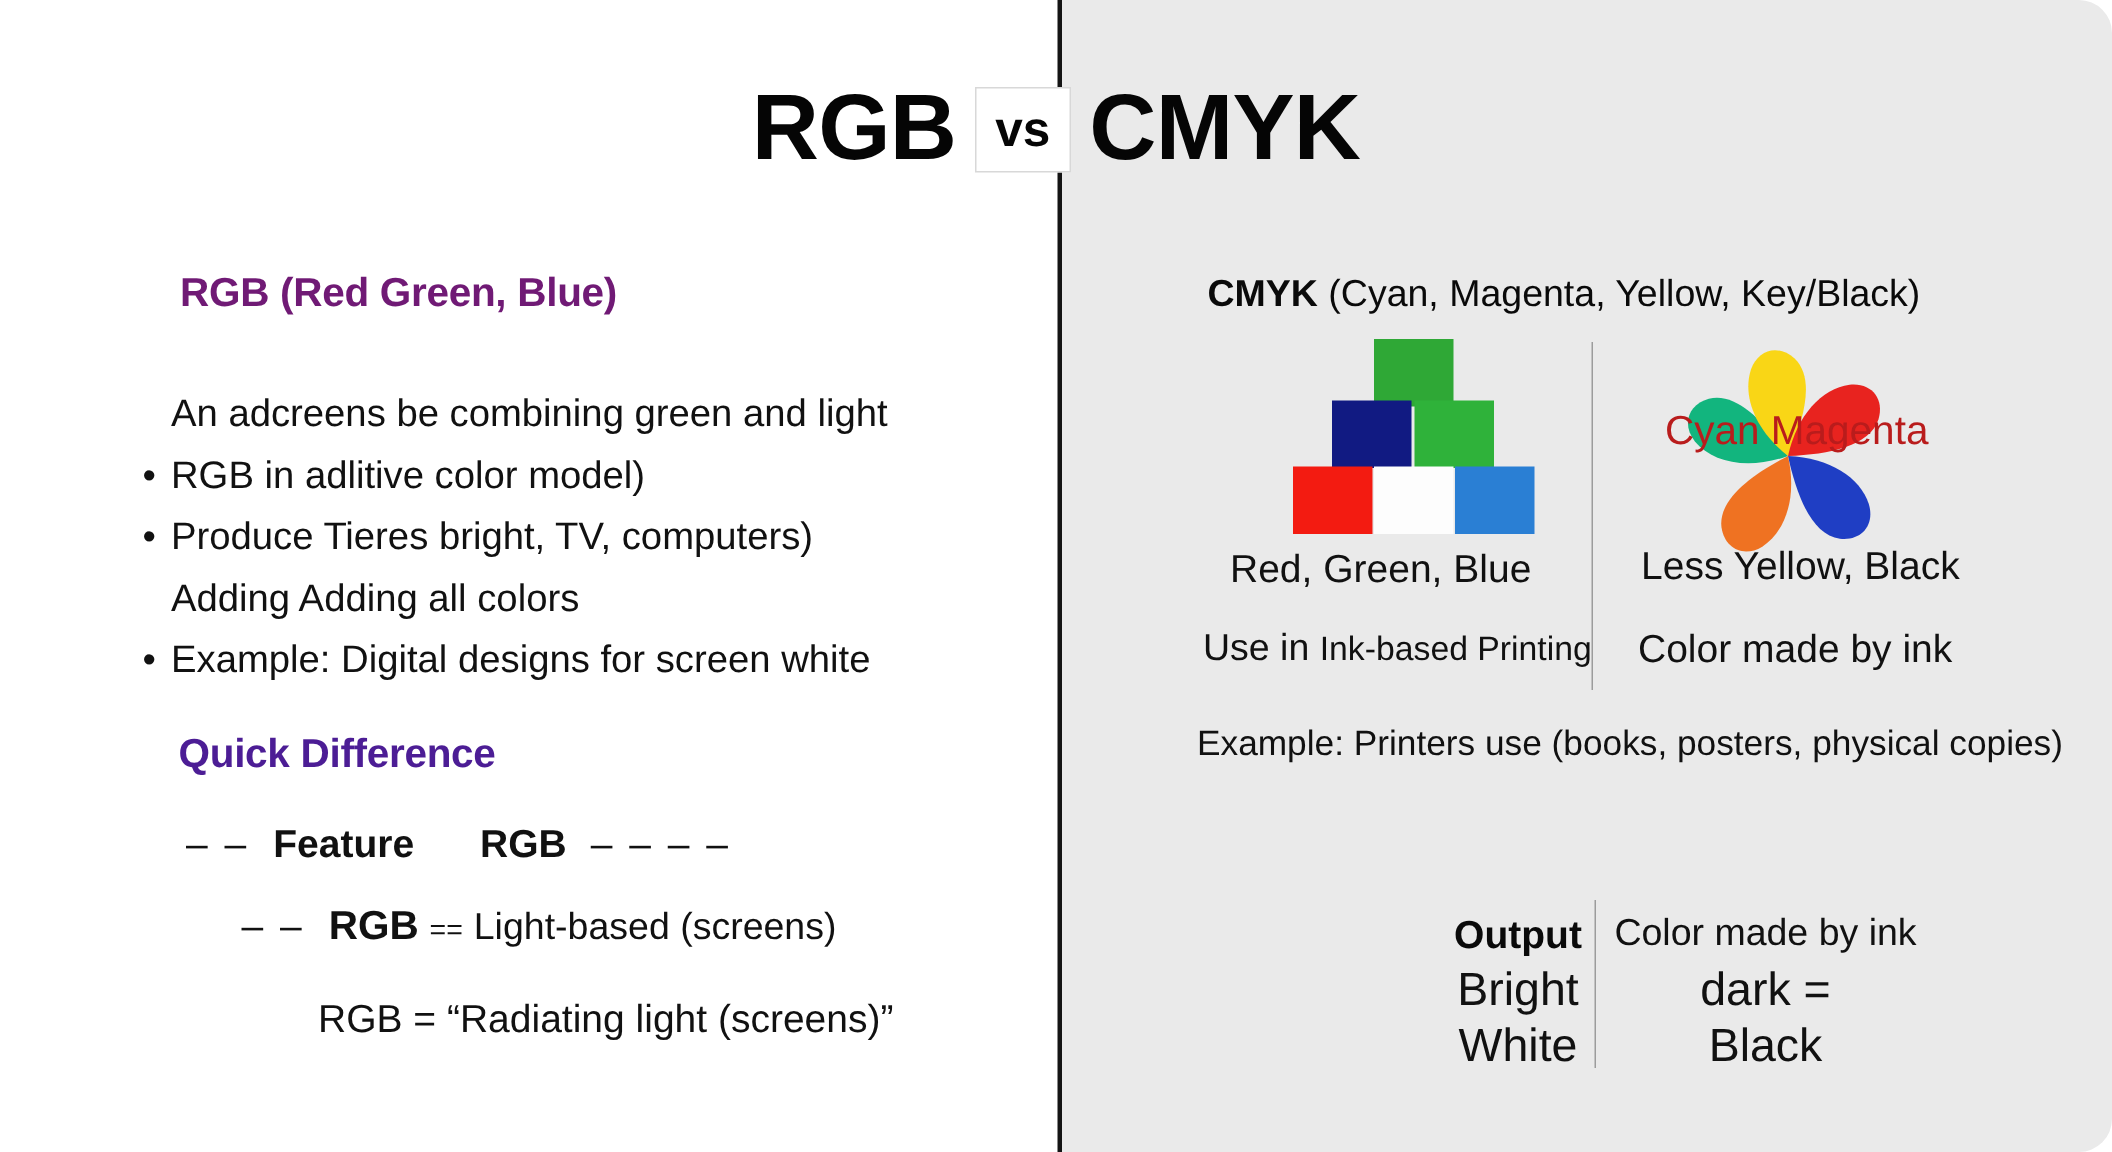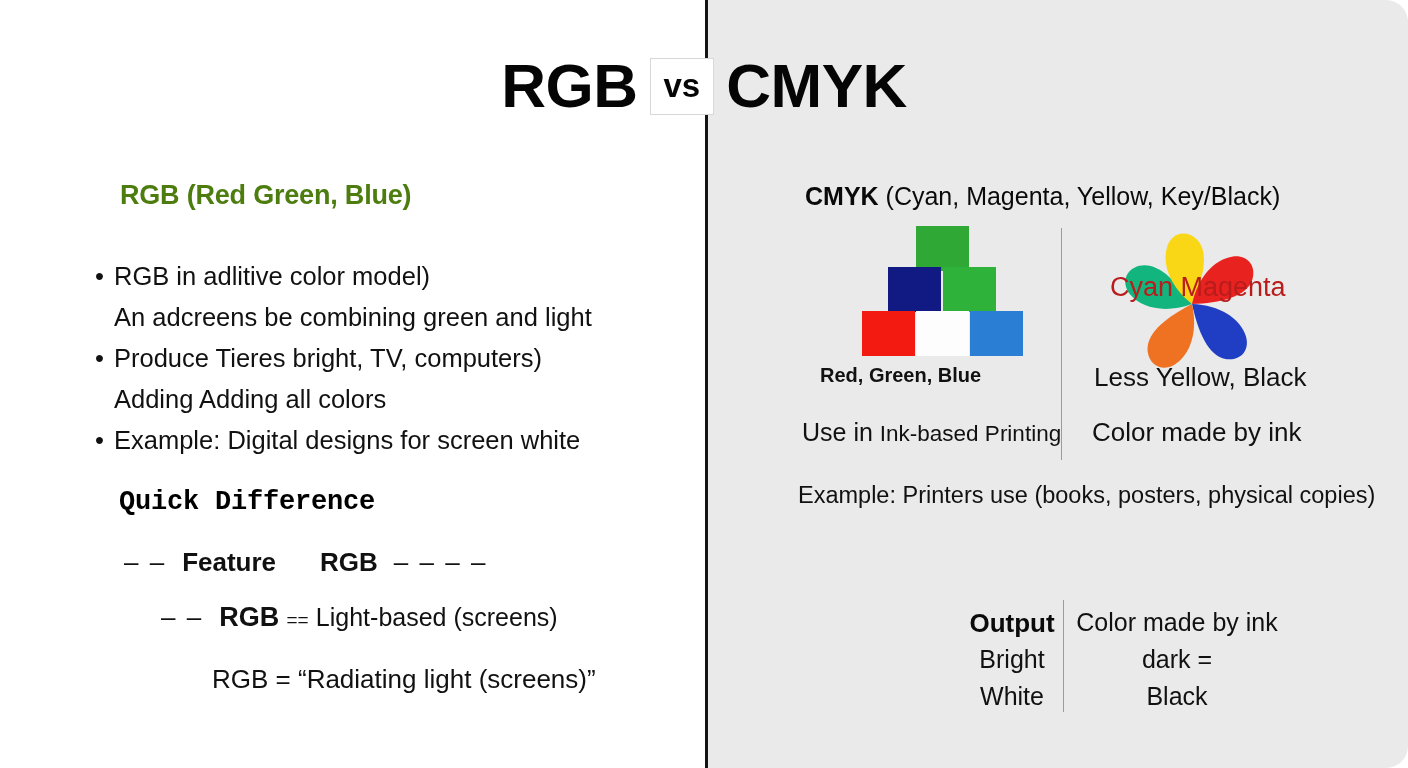--- a/index.html
+++ b/index.html
@@ -71,21 +71,21 @@
     color: #050505;
   }
 
   
   .left-heading {
     position: absolute;
     left: 120px; top: 180px;
     font-size: 27px;
     font-weight: bold;
     letter-spacing: -0.2px;
-    color: #4d7c0f;
+    color: #701a75;
   }
   .left-bullets {
     position: absolute;
     left: 95px; top: 256px;
     width: 590px;
   }
   .bline {
     font-size: 25.5px;
     line-height: 41px;
     color: #111111;
@@ -96,22 +96,21 @@
     width: 19px;
   }
   .bline.cont .bdot { visibility: hidden; }
 
   .quick-heading {
     position: absolute;
     left: 119px; top: 487px;
     font-size: 27px;
     font-weight: bold;
     letter-spacing: -0.2px;
-    color: #000000;
-    font-family: Liberation Mono, monospace;
+    color: #4c1d95;
   }
   .row-feature {
     position: absolute;
     left: 124px; top: 545px;
     font-size: 26px;
     line-height: 34px;
     white-space: nowrap;
   }
   .row-feature .dash { font-weight: normal; letter-spacing: 2px; }
   .row-feature .b { font-weight: bold; }
@@ -188,23 +187,22 @@
     left: 1110px; top: 272px;
     font-size: 27px;
     color: #b91c1c;
     white-space: nowrap;
     z-index: 4;
   }
 
   .cap-left-1 {
     position: absolute;
     left: 820px; top: 364px;
-    font-size: 20px;
-    white-space: nowrap;
-    font-weight: bold;
+    font-size: 26px;
+    white-space: nowrap;
   }
   .cap-left-2 {
     position: absolute;
     left: 802px; top: 418px;
     font-size: 25px;
     white-space: nowrap;
   }
   .cap-left-2 .small { font-size: 22.5px; }
 
   .cap-right-1 {
@@ -262,21 +260,21 @@
     width: 202px;
     text-align: center;
   }
   .ft-strong {
     font-size: 26px;
     font-weight: bold;
     line-height: 36px;
     color: #0a0a0a;
   }
   .ft-line {
-    font-size: 25px;
+    font-size: 31px;
     line-height: 37px;
     color: #111111;
   }
   .ft-line.wide { font-size: 25px; }
 </style>
 </head>
 <body>
 
 <div id="canvas">
 
@@ -286,22 +284,22 @@
 
   <div class="title-wrap">
     <span class="title-rgb">RGB</span>
     <span class="vs-box">vs</span>
     <span class="title-cmyk">CMYK</span>
   </div>
 
   <div class="left-heading">RGB (Red Green, Blue)</div>
 
   <div class="left-bullets">
+    <div class="bline cont"><span class="bdot">•</span><span>An adcreens be combining green and light</span></div>
     <div class="bline"><span class="bdot">•</span><span>RGB in adlitive color model)</span></div>
-    <div class="bline cont"><span class="bdot">•</span><span>An adcreens be combining green and light</span></div>
     <div class="bline"><span class="bdot">•</span><span>Produce Tieres bright, TV, computers)</span></div>
     <div class="bline cont"><span class="bdot">•</span><span>Adding Adding all colors</span></div>
     <div class="bline"><span class="bdot">•</span><span>Example: Digital designs for screen white</span></div>
   </div>
 
   <div class="quick-heading">Quick Difference</div>
 
   <div class="row-feature">
     <span class="dash">– –</span><span class="sp-a"></span><span class="b">Feature</span><span class="sp-b"></span><span class="b">RGB</span><span class="sp-a"></span><span class="dash">– – – –</span>
   </div>

